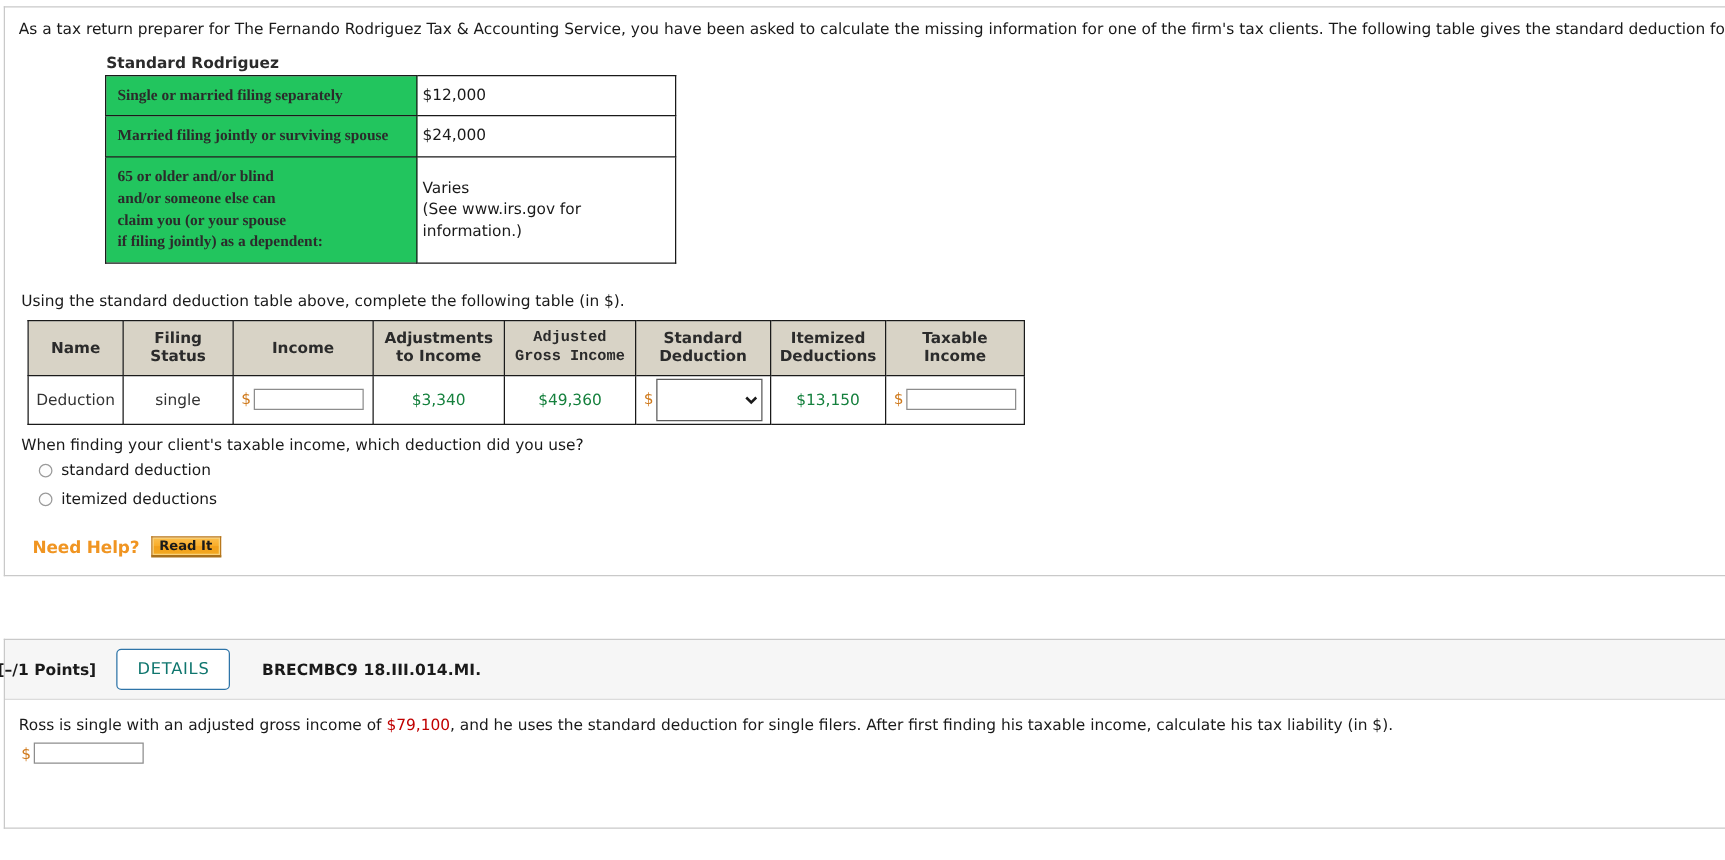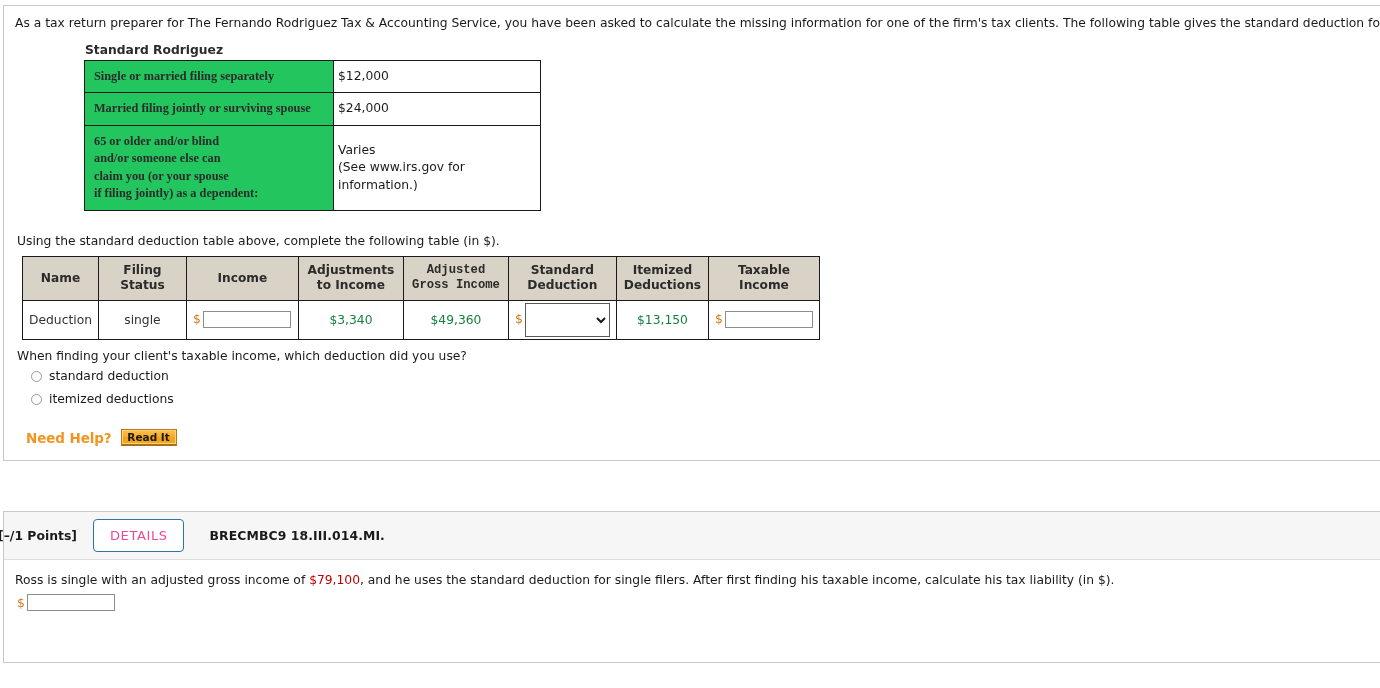--- a/index.html
+++ b/index.html
@@ -193,21 +193,21 @@
   #points-label {
     font-size: 12.4px;
     font-weight: bold;
     color: #1a1a1a;
     margin-left: -6px;
     width: 92px;
   }
   #details-button {
     border: 1px solid #2e74a8;
     border-radius: 4px;
-    color: #ec4899;
+    color: #0f766e;
     background: #ffffff;
     font-size: 13px;
     letter-spacing: 0.6px;
     padding: 8px 15px 8px 16px;
     margin-left: 3px;
   }
   #question-code {
     font-size: 12.4px;
     font-weight: bold;
     color: #1a1a1a;

